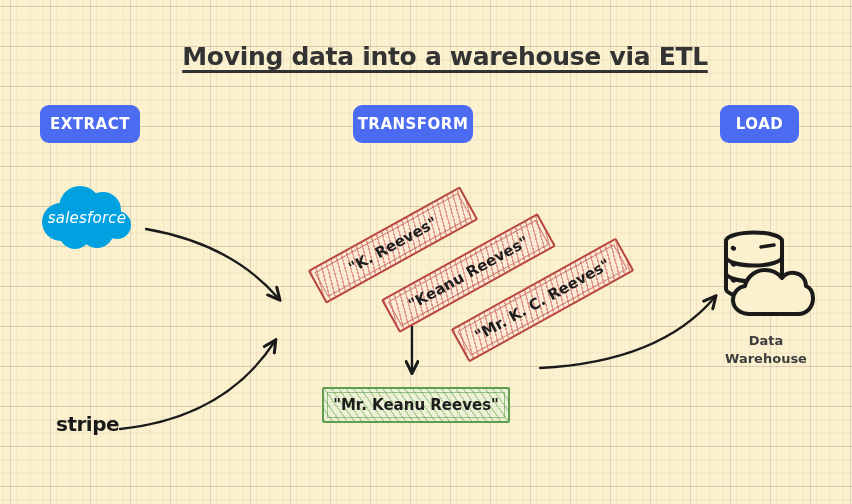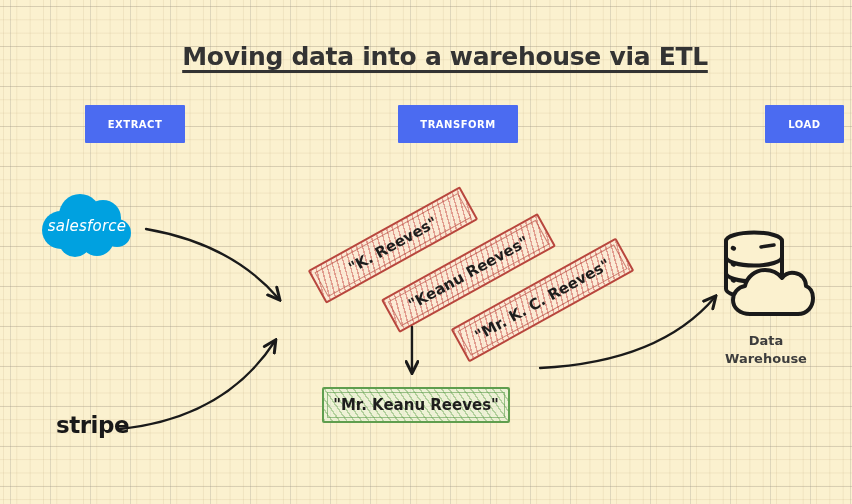--- a/index.html
+++ b/index.html
@@ -15,49 +15,49 @@
     background-size:40px 40px,40px 40px,13.33px 13.33px,13.33px 13.33px;
     background-position:10px 6px,10px 6px,3px 6px,3px 6px;
   }
   .title{
     position:absolute;top:42px;left:calc(50% - 12px);transform:translateX(-50%);
     font-size:25px;font-weight:bold;color:#333;white-space:nowrap;
     letter-spacing:-0.3px;
     text-decoration:underline;text-decoration-thickness:2.5px;text-underline-offset:5px;margin-left:31px;
   }
   .stage-btn{
-    position:absolute;height:38px;border-radius:1px;background:#4b6bf1;
-    color:#fff;font-size:10px;font-weight:bold;letter-spacing:.5px;
-    display:flex;align-items:center;justify-content:center;margin-left:45px;
+    position:absolute;height:38px;border-radius:9px;background:#4b6bf1;
+    color:#fff;font-size:15px;font-weight:bold;letter-spacing:.5px;
+    display:flex;align-items:center;justify-content:center;
   }
   .record{
     position:absolute;height:34px;display:flex;align-items:center;justify-content:center;
     border:2px solid #b8463d;border-radius:2px;
     outline:1px solid rgba(184,70,61,.65);outline-offset:-6px;
     background-color:rgba(252,228,222,.45);
     background-image:repeating-linear-gradient(104deg,rgba(205,92,85,.55) 0 1.4px,transparent 1.4px 5.6px);
     transform:rotate(-29deg);
     font-size:15px;font-weight:600;color:#1d1d1d;white-space:nowrap;
   }
   .output-box{
     position:absolute;left:322px;top:387px;width:184px;height:32px;
     display:flex;align-items:center;justify-content:center;
     border:2px solid #5f9e4e;border-radius:2px;
     outline:1px solid rgba(95,158,78,.6);outline-offset:-6px;
     background-color:rgba(228,242,220,.55);
     background-image:repeating-linear-gradient(55deg,rgba(120,175,100,.5) 0 1.4px,transparent 1.4px 6px);
     font-size:15px;font-weight:600;color:#1d1d1d;white-space:nowrap;
   }
-  .sf-wrap{position:absolute;left:37px;top:191px;width:95px;height:74px;}
+  .sf-wrap{position:absolute;left:37px;top:183px;width:95px;height:74px;}
   .sf-text{
     position:absolute;left:10px;top:26px;width:80px;text-align:center;
     color:#fff;font-size:15px;font-style:italic;letter-spacing:.2px;
   }
   .stripe-logo{
-    position:absolute;left:56px;top:412px;font-size:23px;font-weight:bold;
+    position:absolute;left:56px;top:412px;font-size:20px;font-weight:bold;
     color:#191919;letter-spacing:-0.5px;
   }
   .wh-icon{position:absolute;left:714px;top:226px;}
   .wh-label{
     position:absolute;left:716px;top:332px;width:100px;text-align:center;
     font-size:13px;font-weight:bold;color:#3d3d3d;line-height:1.35;
   }
   .arrows{position:absolute;left:0;top:0;pointer-events:none;}
 </style>
 </head>

